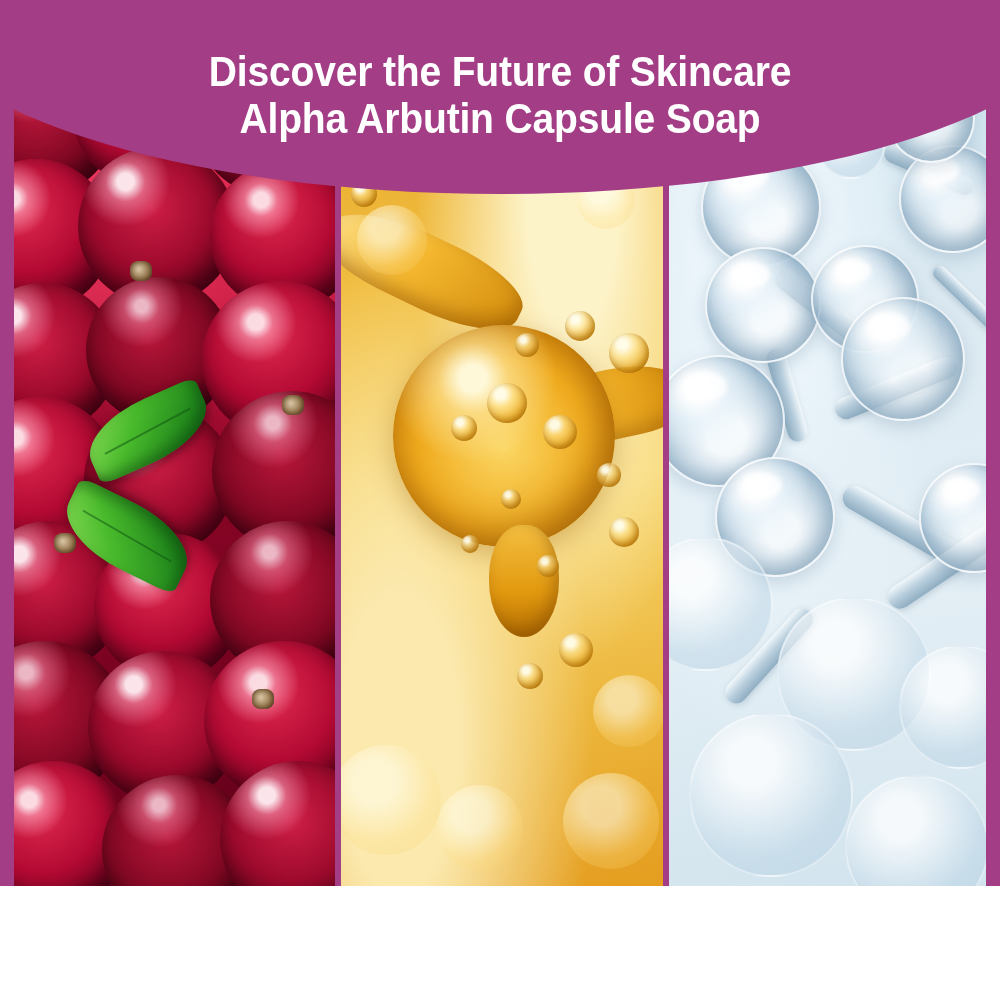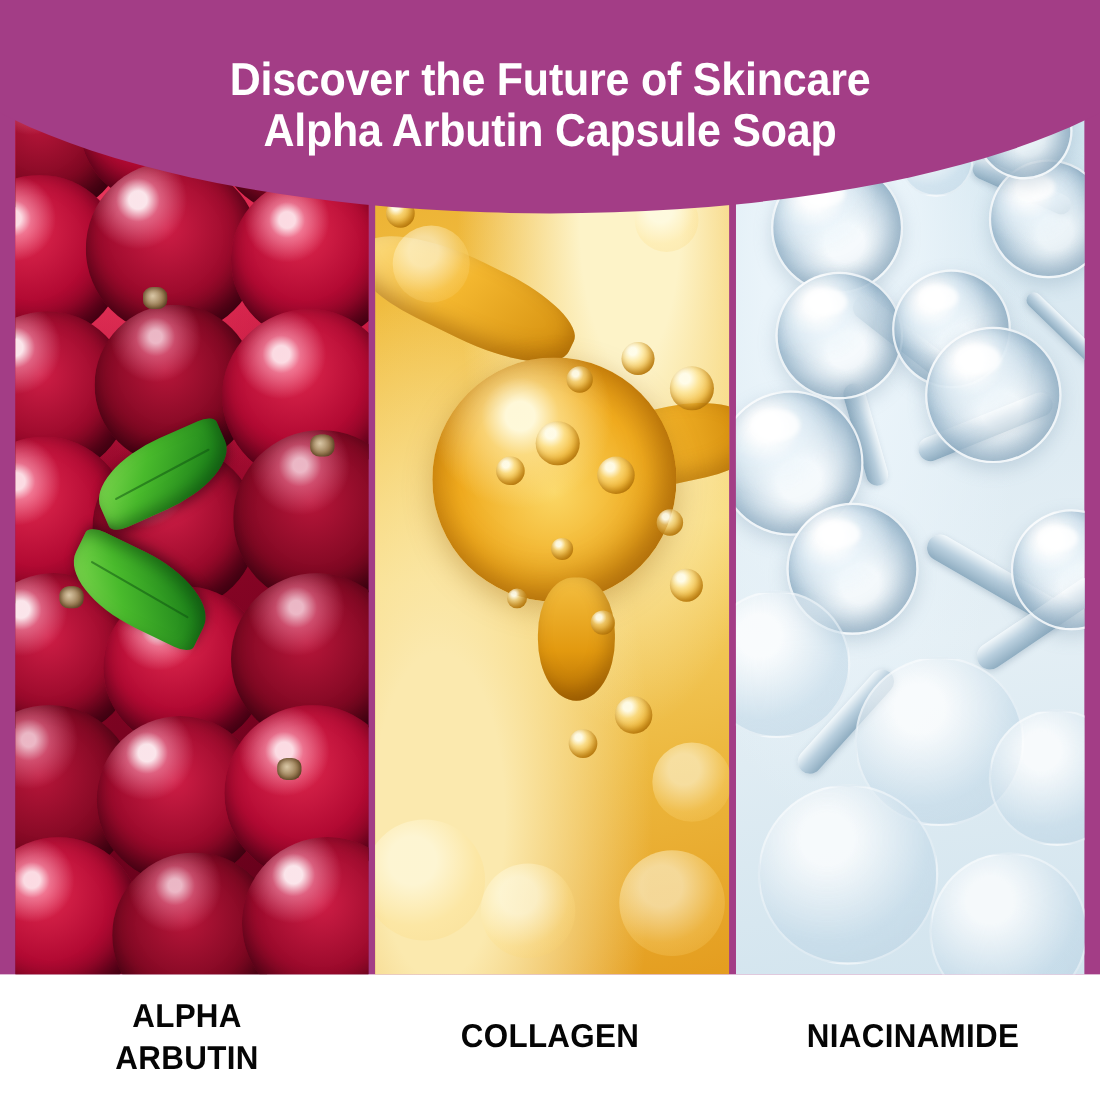--- a/index.html
+++ b/index.html
@@ -347,26 +347,14 @@
     </div>
 
     <div class="header-curve"></div>
 
     <div class="header-title">
       <span class="line">Discover the Future of Skincare</span>
       <span class="line">Alpha Arbutin Capsule Soap</span>
     </div>
   </div>
 
-  <div class="labels">
-    <div class="label label-alpha">
-      <span class="line">ALPHA</span>
-      <span class="line">ARBUTIN</span>
-    </div>
-    <div class="label label-collagen">
-      <span class="line">COLLAGEN</span>
-    </div>
-    <div class="label label-niacin">
-      <span class="line">NIACINAMIDE</span>
-    </div>
-  </div>
 
 </div>
 
 </body></html>

